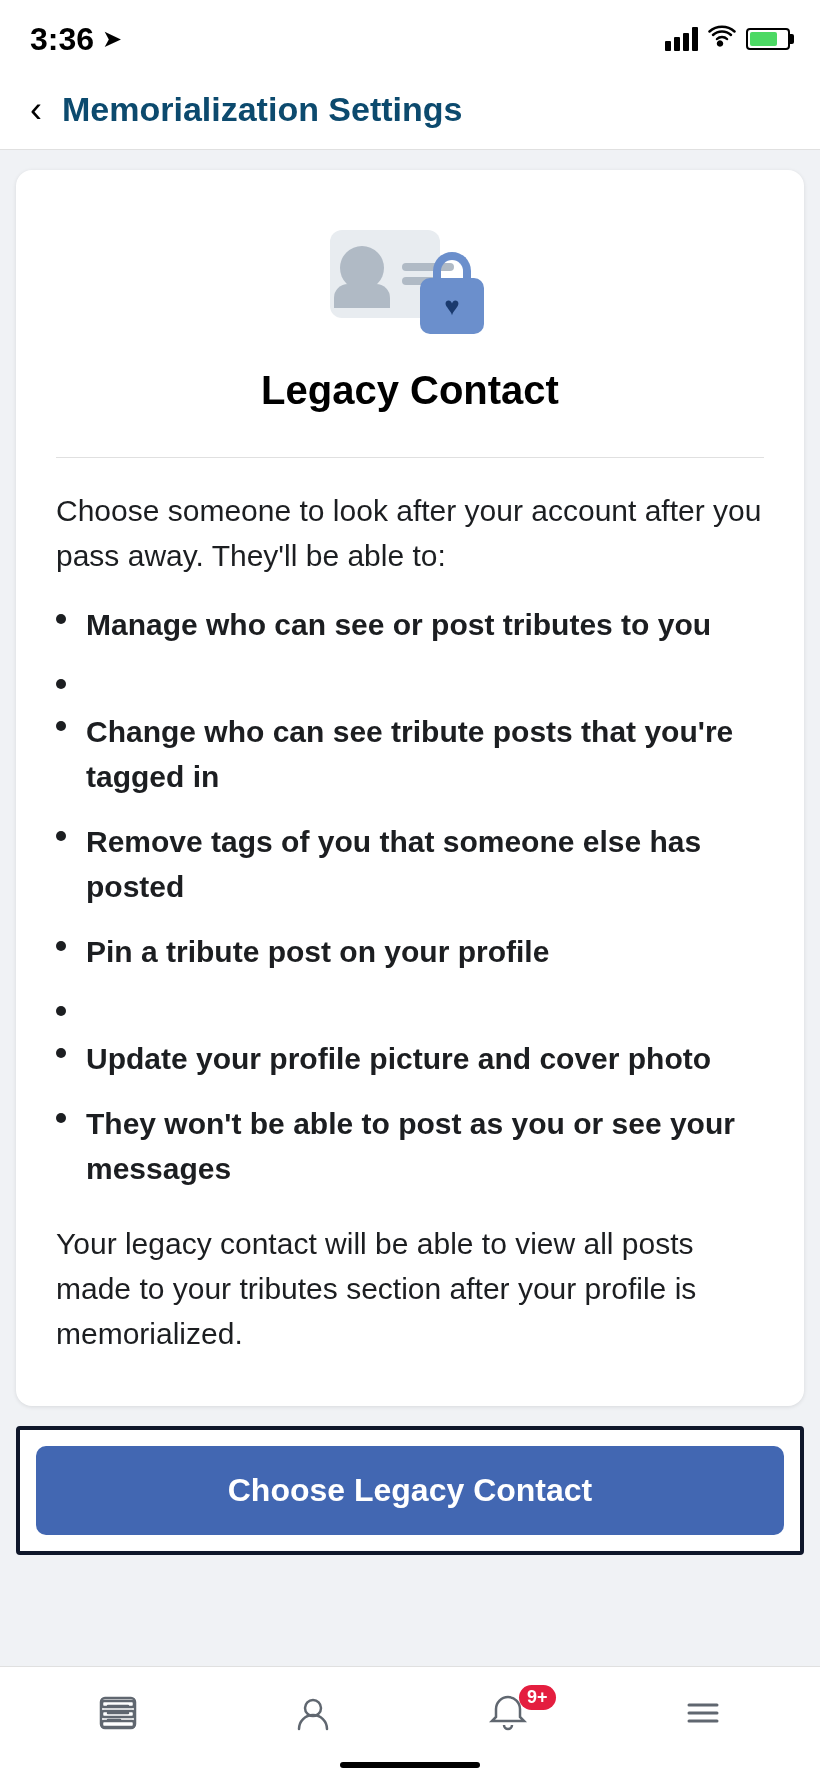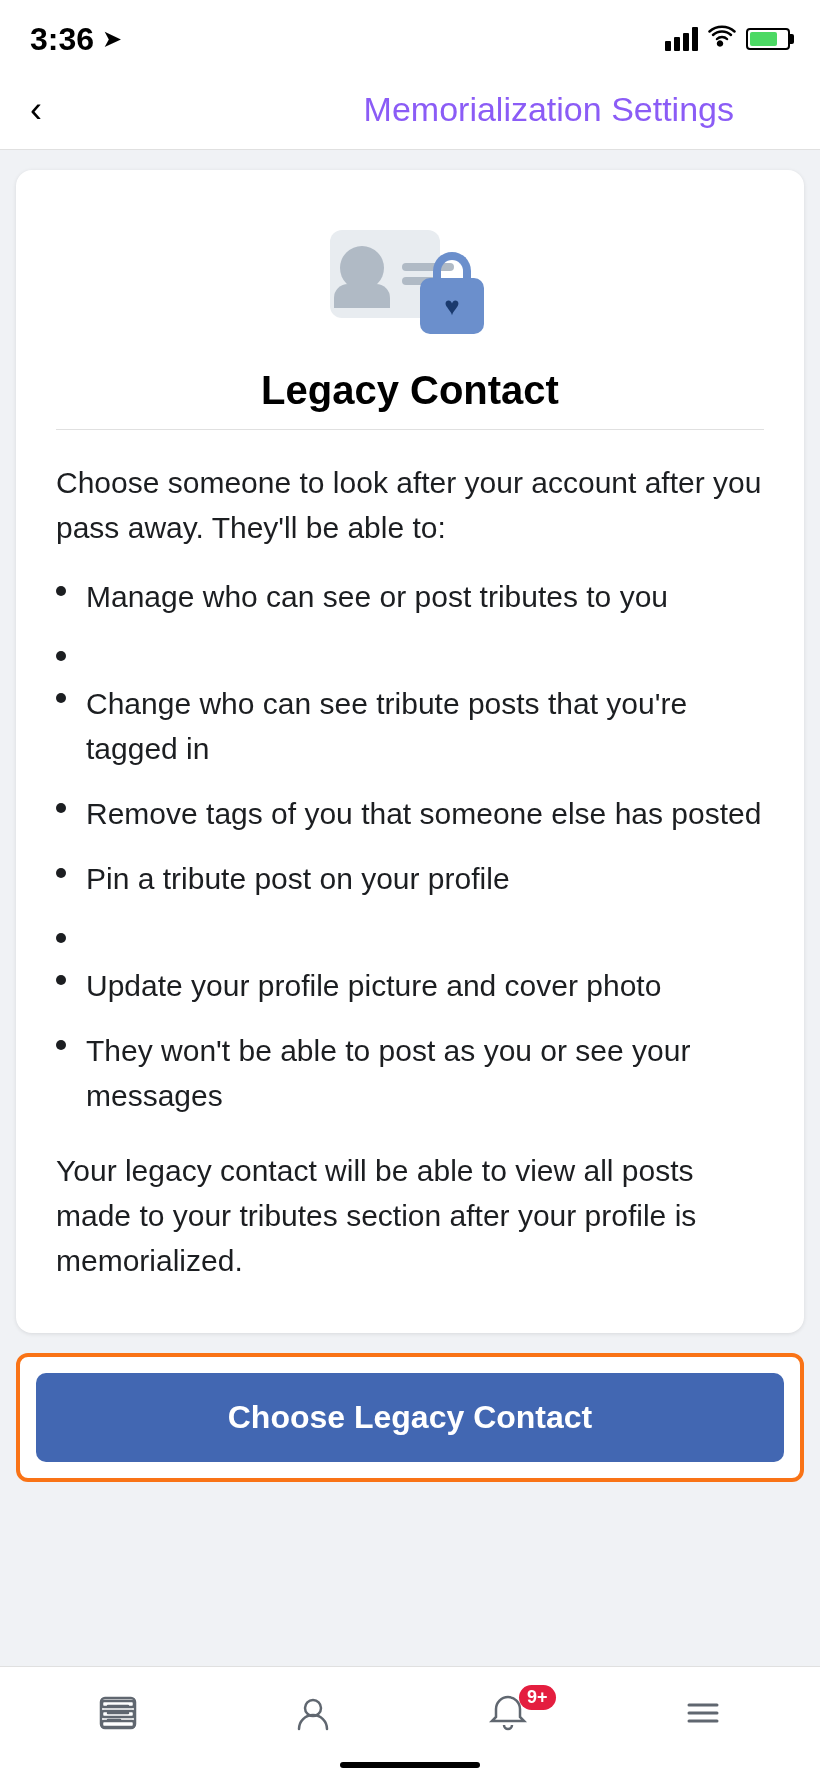--- a/index.html
+++ b/index.html
@@ -95,24 +95,24 @@
 
     .back-button {
       font-size: 36px;
       color: #000;
       cursor: pointer;
       padding-right: 20px;
     }
 
     .nav-title {
       flex: 1;
-      text-align: right;
+      text-align: left;
       font-size: 34px;
-      font-weight: 400;
-      color: #8b5cf6;
+      font-weight: 700;
+      color: #0c4a6e;
       margin-right: 56px;
     }
 
     
     .content-card {
       background: #fff;
       margin: 20px 16px;
       border-radius: 16px;
       padding: 40px 40px 50px 40px;
       box-shadow: 0 1px 4px rgba(0,0,0,0.1);
@@ -214,21 +214,21 @@
       color: #1a3a6e;
       font-size: 26px;
     }
 
     
     .page-title {
       text-align: center;
       font-size: 40px;
       font-weight: 700;
       color: #000;
-      margin-bottom: 16px;
+      margin-bottom: 44px;
     }
 
     .divider {
       height: 1px;
       background: #e0e0e0;
       margin-bottom: 30px;
     }
 
     
     .description {
@@ -244,20 +244,21 @@
       margin-bottom: 30px;
     }
 
     .bullet-list li {
       display: flex;
       align-items: flex-start;
       margin-bottom: 20px;
       font-size: 30px;
       color: #1c1e21;
       line-height: 1.5;
+      font-weight: bold;
     }
 
     .bullet-dot {
       width: 10px;
       height: 10px;
       background: #1c1e21;
       border-radius: 50%;
       flex-shrink: 0;
       margin-top: 12px;
       margin-right: 20px;
@@ -268,23 +269,23 @@
       color: #1c1e21;
       line-height: 1.5;
       margin-bottom: 0;
       margin-top: 8px;
     }
 
     
     .choose-button-container {
       padding: 16px 16px 16px 16px;
       background: #fff;
-      border: 4px solid #f97316;
+      border: 4px solid #0f172a;
       margin: 0 16px;
-      border-radius: 12px;
+      border-radius: 4px;
     }
 
     .choose-button {
       width: 100%;
       background: #4267B2;
       color: #fff;
       font-size: 32px;
       font-weight: 600;
       padding: 26px 20px;
       border: none;

